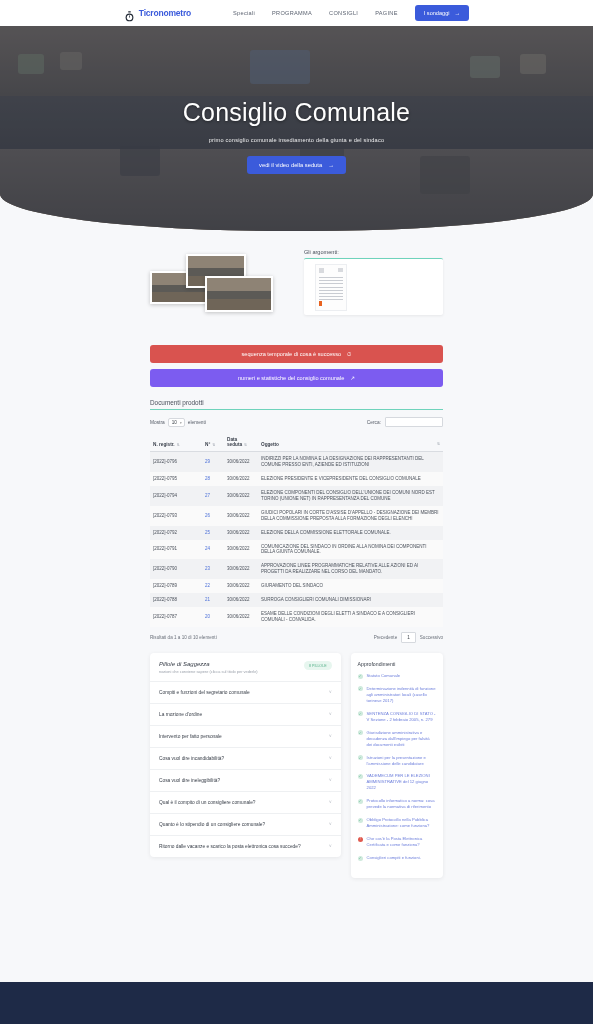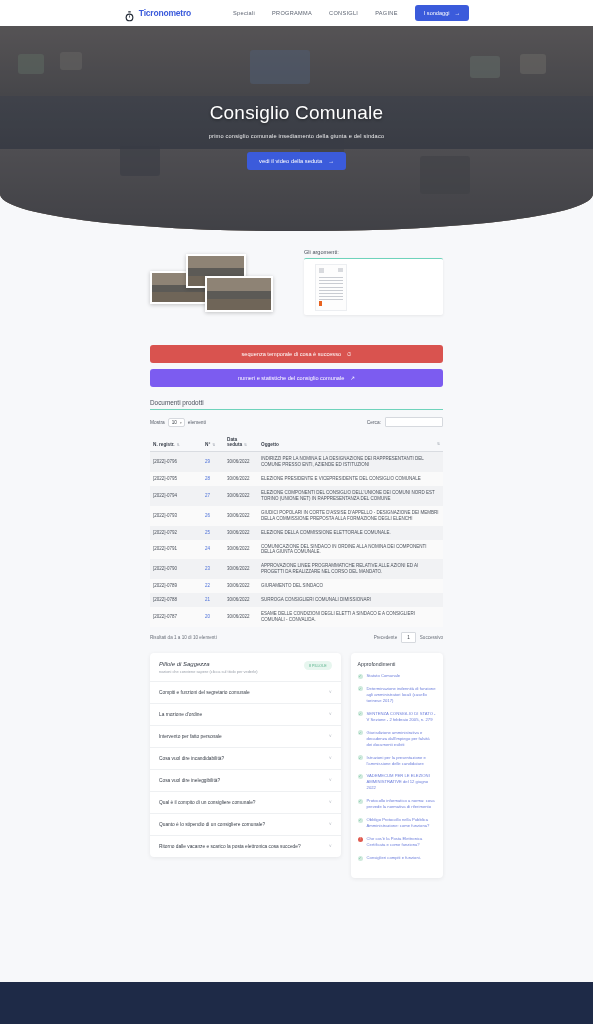--- a/index.html
+++ b/index.html
@@ -41,21 +41,21 @@
   .b3 { top:60%; height:40%; background:linear-gradient(180deg,#7e7366,#5f574c); }
   .blobs i {
     position:absolute; border-radius:3px; opacity:.55;
   }
   .hero-overlay { position:absolute; inset:0; background:rgba(40,48,66,0.55); }
   .hero-content {
     position:absolute; inset:0; display:flex; flex-direction:column;
     align-items:center; justify-content:center; color:#fff; text-align:center;
     padding-top:14px;
   }
-  .hero-title { font-size:19px; line-height:1.22; font-weight:400; letter-spacing:.2px;
+  .hero-title { font-size:25px; line-height:1.22; font-weight:400; letter-spacing:.2px;
                 text-shadow:0 1px 3px rgba(0,0,0,.45); }
   .hero-sub { font-size:5.6px; margin-top:9px; opacity:.92; letter-spacing:.2px; }
   .hero-btn {
     margin-top:13px; background:#3b5bdb; color:#fff; border:none;
     font-size:5.8px; padding:6px 12px; border-radius:3px;
     display:flex; align-items:center; gap:6px;
   }
 
   
   .midsection { display:flex; padding:18px 150px 0 150px; gap:15px; position:relative; }

